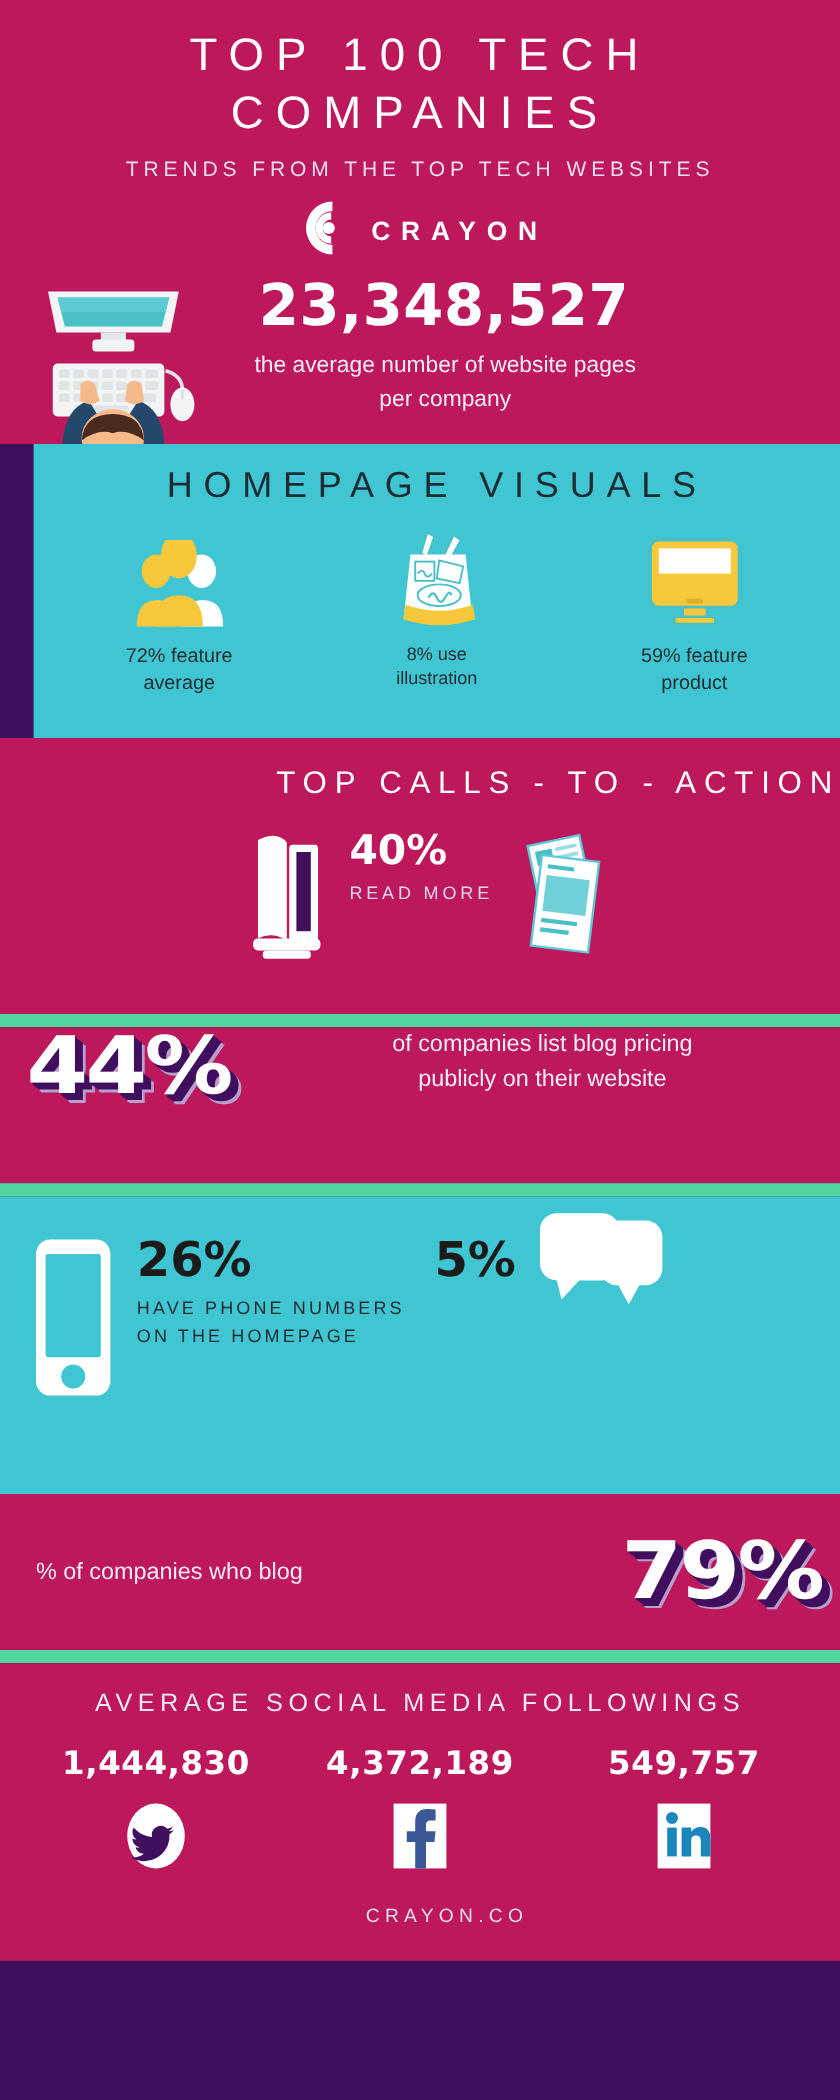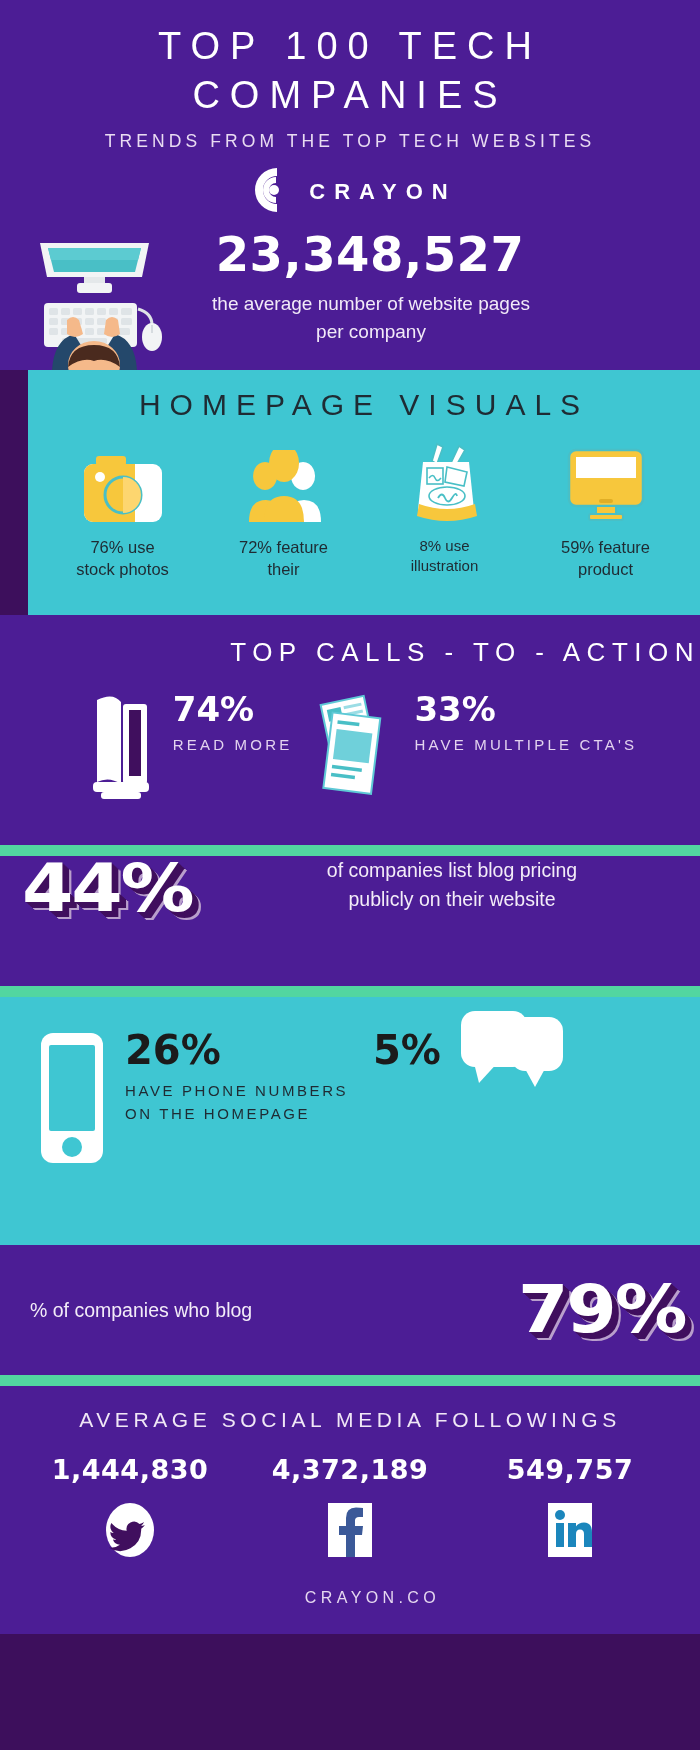--- a/index.html
+++ b/index.html
@@ -5,21 +5,21 @@
   * { margin:0; padding:0; box-sizing:border-box; }
   html,body { background:#3d0f5c; }
   body {
     width:700px; height:1750px;
     font-family:"Liberation Sans", sans-serif;
     overflow:hidden; position:relative;
   }
   .page { width:700px; height:1750px; position:relative; }
 
   
-  .sec-purple { background:#4c1d95; }
+  .sec-purple { background:#be185d; }
   .sec-teal   { background:#3fc6d2; }
   .divider-green { background:#52d6a0; width:100%; }
 
   
   .header { position:relative; padding-top:22px; height:370px; }
   .h-title {
     color:#ffffff; text-align:center;
     font-size:38px; letter-spacing:10px; font-weight:300;
     line-height:1.28;
     padding:0 26px;
@@ -93,21 +93,21 @@
       4px 4px 0 #400f5e, 5px 5px 0 #400f5e, 6px 6px 0 #400f5e,
       7px 7px 0 #b99fcc, 8px 8px 0 #b99fcc;
     transform:scaleX(1.12); transform-origin:left center;
   }
   .pricing .copy {
     color:#f3ecf8; font-size:19.5px; font-weight:300; line-height:1.5;
     margin-left:52px; text-align:center; flex:1;
   }
 
   
-  .phonechat { height:248px; display:flex; padding:32px 22px 0 33px; gap:10px; }
+  .phonechat { height:248px; display:flex; padding:32px 22px 0 22px; gap:10px; }
   .pc-block { display:flex; gap:14px; align-items:flex-start; }
   .pc-text { padding-top:2px; }
   .pc-pct {
     color:#1b1b1b; font-size:40px; font-weight:800; line-height:0.95;
     font-family:"DejaVu Sans", sans-serif;
   }
   .pc-lbl {
     color:#1f2b33; font-size:15px; letter-spacing:2.6px;
     font-weight:300; line-height:1.55; margin-top:10px;
   }
@@ -219,52 +219,35 @@
         <path d="M46 162 q2 -22 26 -22 q24 0 26 22 q-14 -10 -26 -6 q-12 -4 -26 6 Z" fill="#4a2a1e"></path>
       </svg>
     </div>
   </section>
 
   <section class="hv sec-teal">
     <div class="hv-title">HOMEPAGE VISUALS</div>
 
     <div class="hv-grid">
 
-      <div class="hv-item">
-        <div class="hv-ico">
-          <svg width="86" height="74" viewBox="0 0 86 74">
-            <rect x="4" y="14" width="78" height="58" rx="9" fill="#ffffff"></rect>
-            <path d="M13 14 h42 v58 h-42 a9 9 0 0 1 -9 -9 v-40 a9 9 0 0 1 9 -9 Z" fill="#f7c73c"></path>
-            <rect x="16" y="6" width="30" height="10" rx="3" fill="#f7c73c"></rect>
-            <circle cx="20" cy="27" r="5" fill="#ffffff"></circle>
-            <circle cx="43" cy="45" r="18" fill="#f7c73c"></circle>
-            <circle cx="43" cy="45" r="18" fill="none" stroke="#49bfc6" stroke-width="3"></circle>
-            <path d="M43 27 a18 18 0 0 1 0 36 Z" fill="#fdd66f"></path>
-          </svg>
-        </div>
-        <div class="hv-label">
-          <div>76% use</div>
-          <div>stock photos</div>
-        </div>
-      </div>
 
       <div class="hv-item">
         <div class="hv-ico">
           <svg width="86" height="74" viewBox="0 0 86 74">
             <path d="M62 40 a12 14 0 1 1 0.1 0 Z" fill="#ffffff"></path>
             <path d="M46 72 q0 -22 17 -22 q17 0 17 22 Z" fill="#ffffff"></path>
             <path d="M24 40 a12 14 0 1 1 0.1 0 Z" fill="#f7c73c"></path>
             <path d="M8 72 q0 -22 17 -22 q17 0 17 22 Z" fill="#f7c73c"></path>
             <path d="M43 32 a15 19 0 1 1 0.1 0 Z" fill="#f7c73c"></path>
             <path d="M23 72 q0 -26 20 -26 q20 0 20 26 Z" fill="#f7c73c"></path>
           </svg>
         </div>
         <div class="hv-label">
           <div>72% feature</div>
-          <div>their</div>
+          <div>average</div>
         </div>
       </div>
 
       <div class="hv-item small">
         <div class="hv-ico">
           <svg width="76" height="82" viewBox="0 0 76 82">
             <polygon points="30,2 36,5 30,22 25,19" fill="#ffffff" stroke="#49bfc6" stroke-width="1.6"></polygon>
             <polygon points="52,4 58,8 49,24 44,21" fill="#ffffff" stroke="#49bfc6" stroke-width="1.6"></polygon>
             <path d="M16 20 h46 l5 48 q-28 10 -56 0 Z" fill="#ffffff"></path>
             <path d="M12 62 q28 10 56 0 l2 12 q-30 10 -60 0 Z" fill="#f7c73c"></path>
@@ -309,21 +292,21 @@
         <span>
           <svg width="76" height="108" viewBox="0 0 76 108">
             <path d="M14 8 q16 -8 24 2 v82 q-12 -8 -24 -2 Z" fill="#ffffff"></path>
             <rect x="40" y="12" width="24" height="80" rx="3" fill="#ffffff"></rect>
             <rect x="46" y="18" width="12" height="66" fill="#400f5e"></rect>
             <rect x="10" y="90" width="56" height="10" rx="4" fill="#ffffff"></rect>
             <rect x="18" y="100" width="40" height="7" rx="3" fill="#ffffff"></rect>
           </svg>
         </span>
         <div>
-          <div class="cta-pct">74%</div>
+          <div class="cta-pct">40%</div>
           <div class="cta-lbl">READ MORE</div>
         </div>
       </div>
 
       <div class="cta-block">
         <span>
           <svg width="82" height="108" viewBox="0 0 82 108">
             <g transform="rotate(-12 41 54)">
               <rect x="12" y="6" width="44" height="58" fill="#ffffff" stroke="#5ec9d6" stroke-width="2"></rect>
               <rect x="17" y="12" width="14" height="12" fill="#49bfc6"></rect>
@@ -333,24 +316,20 @@
             </g>
             <g transform="rotate(7 41 60)">
               <rect x="10" y="24" width="48" height="76" fill="#ffffff" stroke="#5ec9d6" stroke-width="2"></rect>
               <rect x="16" y="31" width="22" height="3.5" fill="#49bfc6"></rect>
               <rect x="16" y="40" width="36" height="30" fill="#6fd0da"></rect>
               <rect x="16" y="76" width="30" height="3.5" fill="#49bfc6"></rect>
               <rect x="16" y="84" width="24" height="3.5" fill="#49bfc6"></rect>
             </g>
           </svg>
         </span>
-        <div>
-          <div class="cta-pct">33%</div>
-          <div class="cta-lbl">HAVE MULTIPLE CTA'S</div>
-        </div>
       </div>
 
     </div>
   </section>
 
   <div class="divider-green" style="height:11px"></div>
 
   <section class="pricing sec-purple">
     <div class="stat-outline">44%</div>
     <div class="copy">

